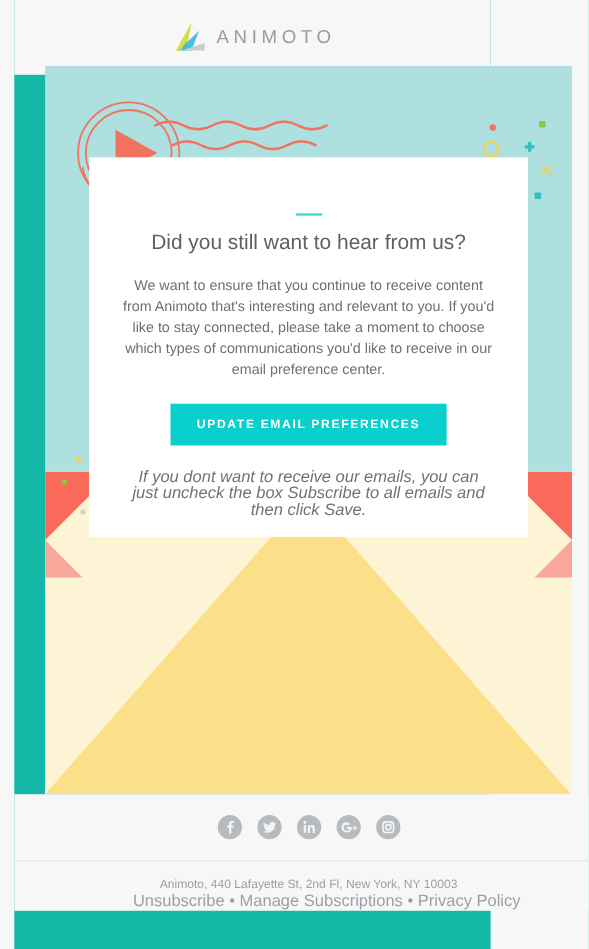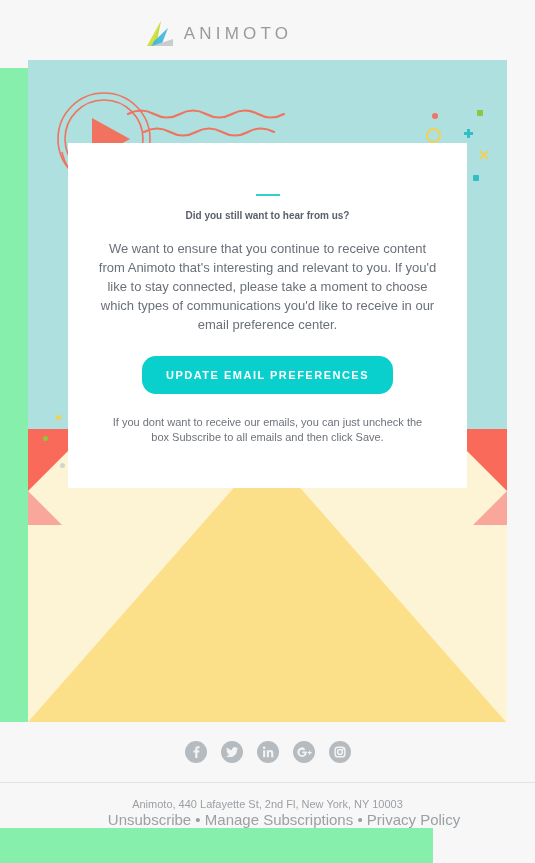--- a/index.html
+++ b/index.html
@@ -10,21 +10,22 @@
     width: 535px;
     height: 863px;
     background: #f7f7f7;
     font-family: "Liberation Sans", sans-serif;
     overflow: hidden;
   }
   .email-wrap {
     width: 433px;
     height: 863px;
     position: relative;
-    background: #86efac;
+    background: #14b8a6;
+    margin-left: 13px;
   }
 
   
   .header {
     height: 68px;
     display: flex;
     align-items: center;
     justify-content: center;
     background: #f7f7f7;
   }
@@ -159,24 +160,24 @@
     margin: 0;
     letter-spacing: -0.2px;
   }
   .divider {
     width: 24px;
     height: 2px;
     background: #32d3cd;
     margin: 13px auto 14px auto;
   }
   .subtitle {
-    font-size: 10px;
+    font-size: 19px;
     color: #5b6168;
     margin: 0 0 18px 0;
-    font-weight: 700;
+    font-weight: 400;
   }
   .body-copy {
     font-size: 13px;
     line-height: 19px;
     color: #6a7078;
     margin: 0;
   }
   .cta-row {
     margin-top: 22px;
     text-align: center;
@@ -184,26 +185,27 @@
   .cta-btn {
     display: inline-block;
     background: #09cfcd;
     color: #ffffff;
     border: none;
     font-family: "Liberation Sans", sans-serif;
     font-size: 11px;
     font-weight: bold;
     letter-spacing: 1.5px;
     padding: 13px 24px;
-    border-radius: 14px;
+    border-radius: 0;
     cursor: pointer;
   }
   .fineprint {
     margin-top: 21px;
-    font-size: 11px;
+    font-size: 15px;
+    font-style: italic;
     line-height: 15px;
     color: #6d737a;
     padding: 0 8px;
   }
 
   
   .footer {
     position: absolute;
     left: 0;
     top: 722px;

